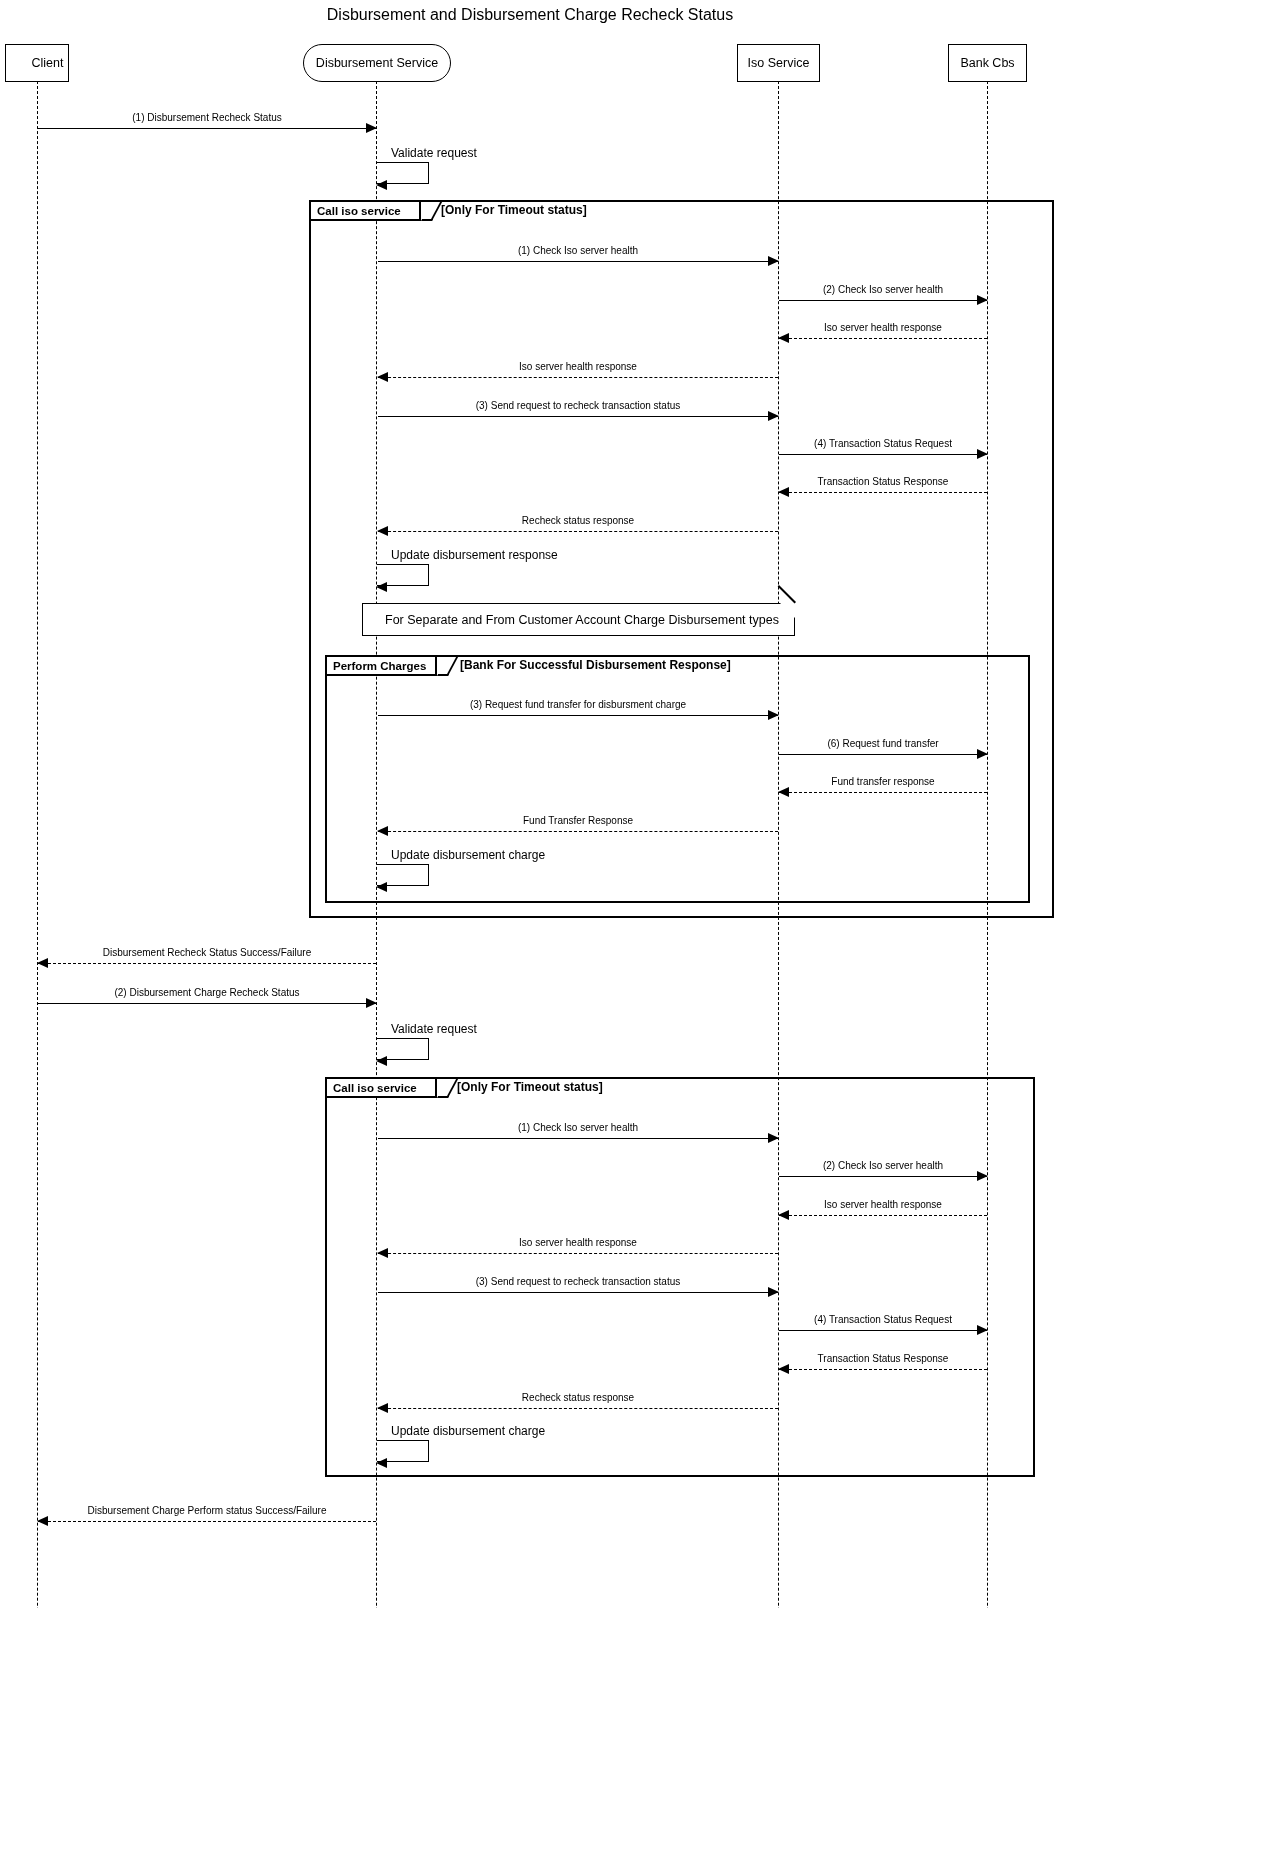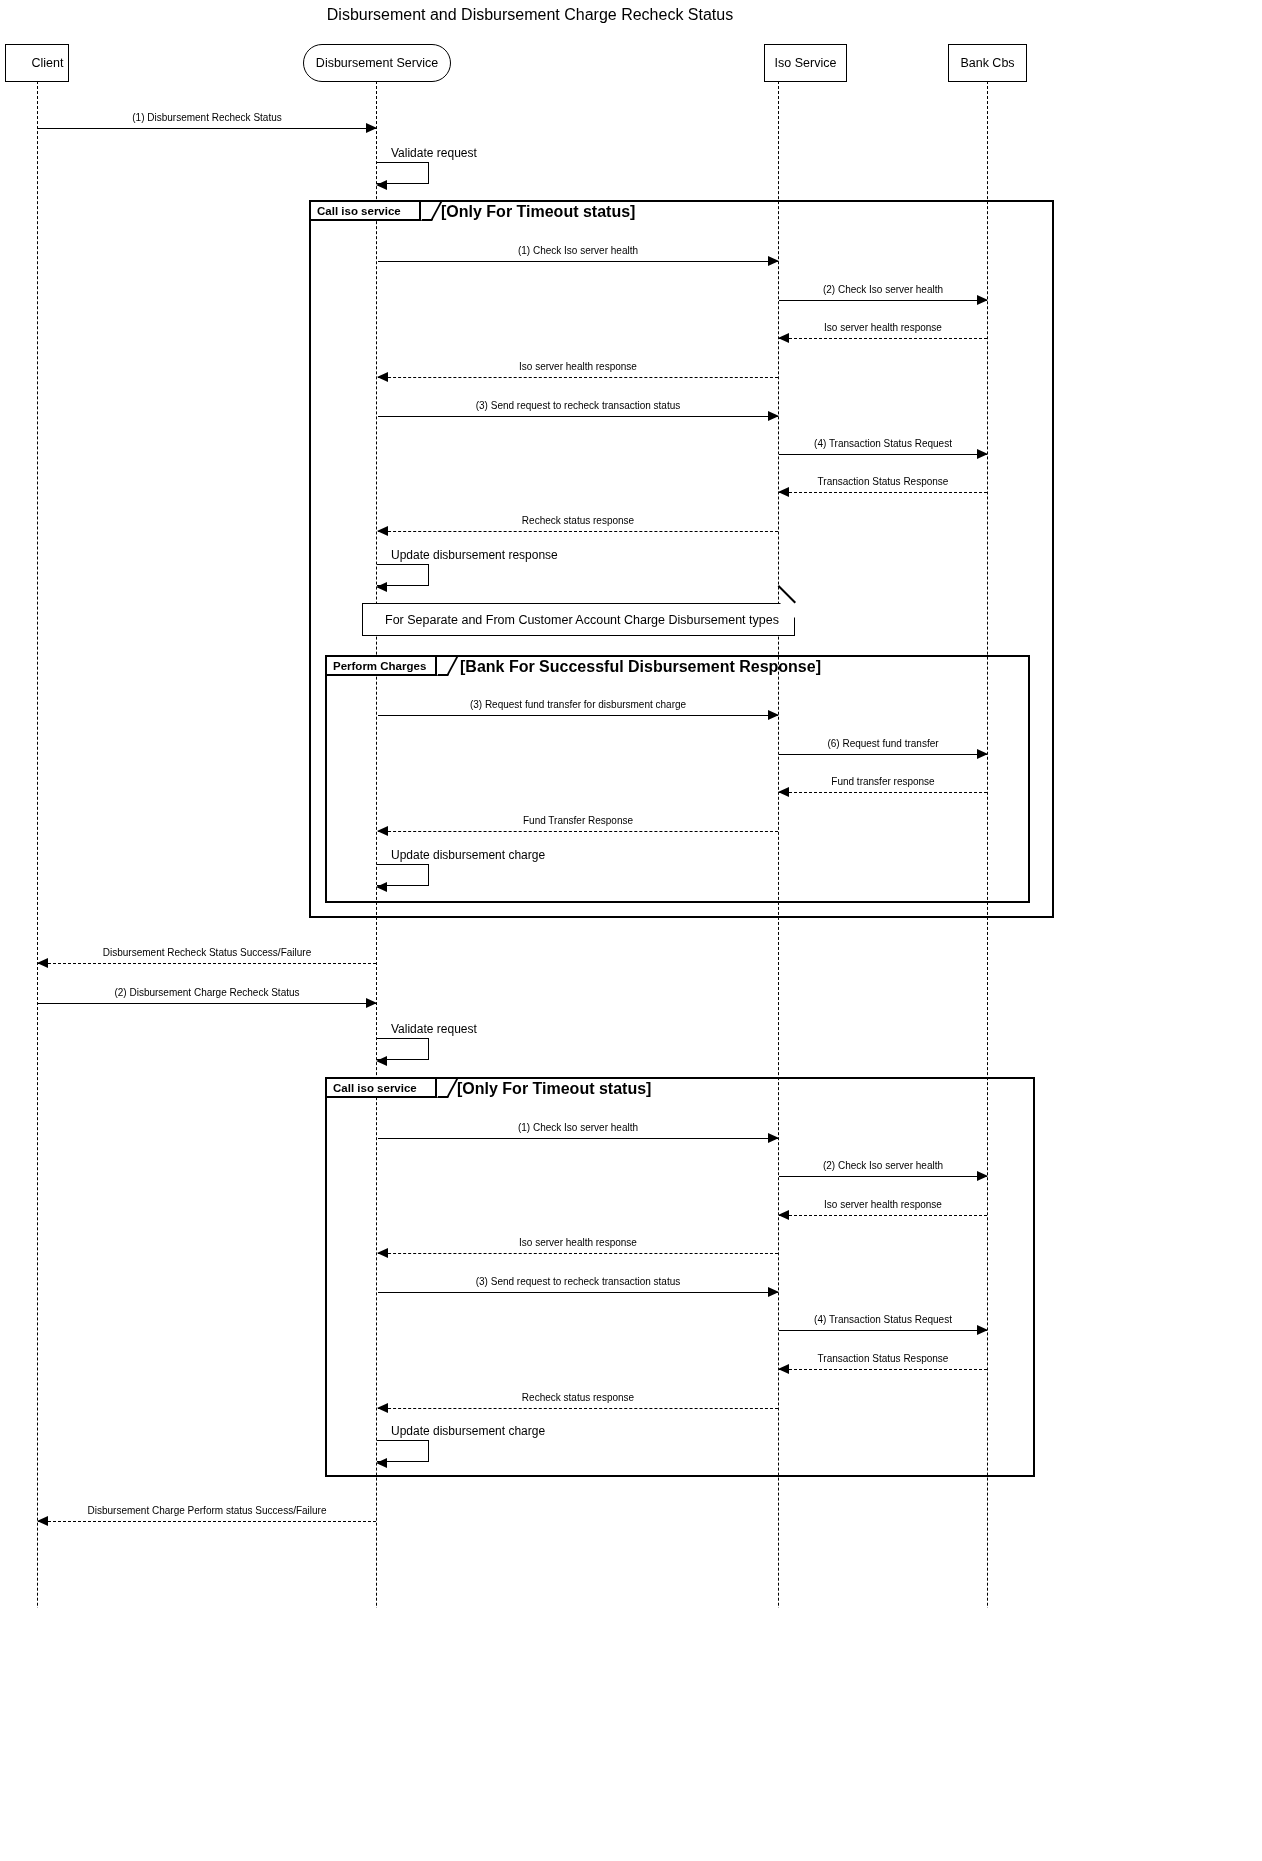--- a/index.html
+++ b/index.html
@@ -79,21 +79,21 @@
     background: #fff;
     border-bottom: 2px solid #000;
     border-right: 2px solid #000;
     transform: skewX(-28deg);
     transform-origin: bottom left;
     box-sizing: border-box;
   }
   .fragment-guard {
     position: absolute;
     top: 1px;
-    font-size: 16px;
+    font-size: 12px;
     font-weight: bold;
     white-space: nowrap;
     background: transparent;
   }
   
   .msg {
     position: absolute;
     height: 0;
   }
   .msg-line {
@@ -199,21 +199,21 @@
   <div class="lifeline-stem" style="left:376px; top:81px; height:1770px;"></div>
   <div class="lifeline-stem" style="left:778px; top:81px; height:1770px;"></div>
   <div class="lifeline-stem" style="left:987px; top:81px; height:1770px;"></div>
 
   <div class="lifeline-head" style="left:5px; top:44px; width:64px;padding-left:21px;">
     <span>Client</span>
   </div>
   <div class="lifeline-head" style="left:303px; top:44px; width:148px;border-radius:19px;">
     <span>Disbursement Service</span>
   </div>
-  <div class="lifeline-head" style="left:764px; top:44px; width:83px;">
+  <div class="lifeline-head" style="left:737px; top:44px; width:83px;">
     <span>Iso Service</span>
   </div>
   <div class="lifeline-head" style="left:948px; top:44px; width:79px;">
     <span>Bank Cbs</span>
   </div>
 
   <div class="fragment" style="left:309px; top:200px; width:745px; height:718px;">
     <div class="fragment-label" style="width:110px;">
       <span>Call iso service</span>
     </div>

